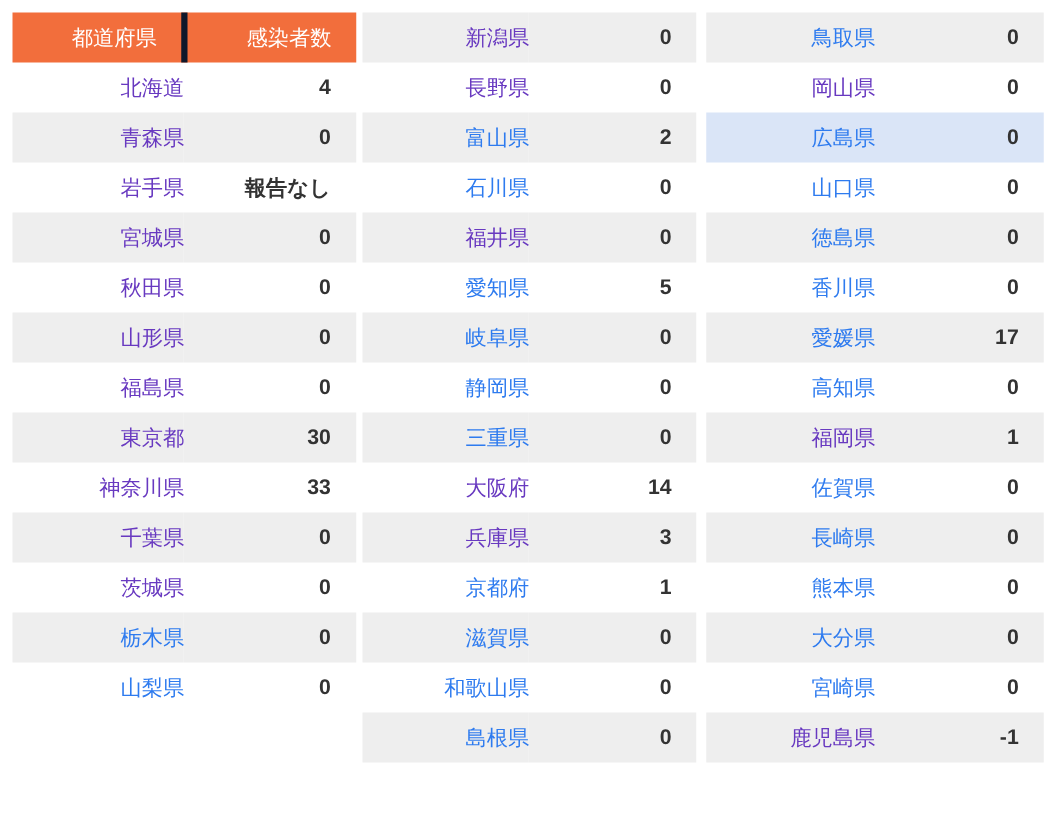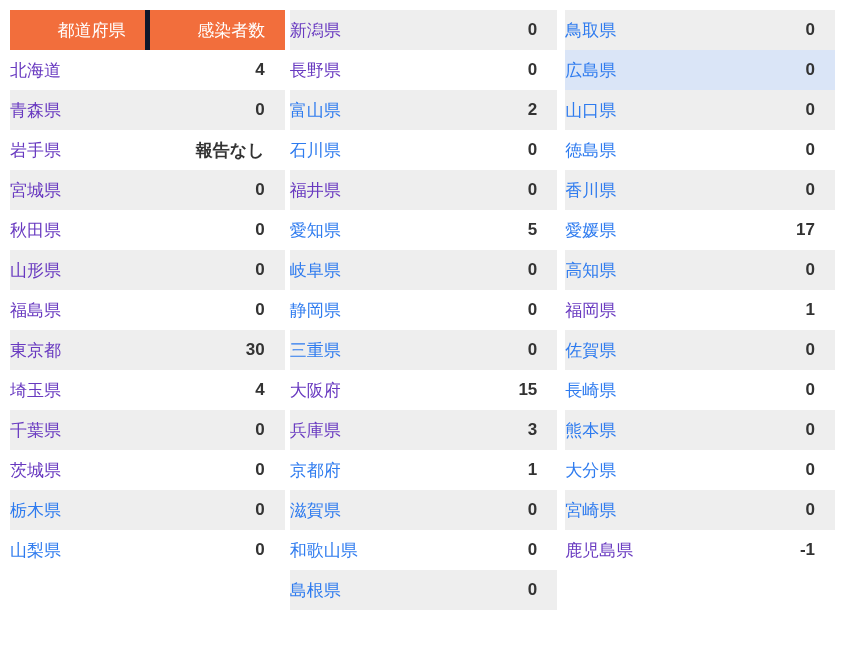--- a/index.html
+++ b/index.html
@@ -30,21 +30,21 @@
   }
   th {
     background: var(--header-bg);
     color: var(--header-text);
     font-weight: normal;
     padding-left: 28px;
   }
   .th-count { border-left: 5px solid #0f172a; }
   tbody tr:nth-child(odd) td { background: var(--row-alt-bg); }
   tbody tr.highlight td { background: var(--highlight-row-bg); }
-  td.pref { text-align: left; }
+  td.pref { text-align: right; }
   td.pref a {
     text-decoration: none;
     cursor: pointer;
   }
   a.new { color: var(--link-new); }
   a.visited { color: var(--link-visited); }
   td.count {
     text-align: right;
     padding-right: 20px;
     font-weight: bold;
@@ -92,22 +92,22 @@
         </tr>
         <tr>
           <td class="pref"><a class="visited">福島県</a></td>
           <td class="count">0</td>
         </tr>
         <tr>
           <td class="pref"><a class="visited">東京都</a></td>
           <td class="count">30</td>
         </tr>
         <tr>
-          <td class="pref"><a class="visited">埼玉県</a></td>
-          <td class="count">4</td>
+          <td class="pref"><a class="visited">神奈川県</a></td>
+          <td class="count">33</td>
         </tr>
         <tr>
           <td class="pref"><a class="visited">千葉県</a></td>
           <td class="count">0</td>
         </tr>
         <tr>
           <td class="pref"><a class="visited">茨城県</a></td>
           <td class="count">0</td>
         </tr>
         <tr>
@@ -158,21 +158,21 @@
         <tr>
           <td class="pref"><a class="new">静岡県</a></td>
           <td class="count">0</td>
         </tr>
         <tr>
           <td class="pref"><a class="new">三重県</a></td>
           <td class="count">0</td>
         </tr>
         <tr>
           <td class="pref"><a class="visited">大阪府</a></td>
-          <td class="count">15</td>
+          <td class="count">14</td>
         </tr>
         <tr>
           <td class="pref"><a class="visited">兵庫県</a></td>
           <td class="count">3</td>
         </tr>
         <tr>
           <td class="pref"><a class="new">京都府</a></td>
           <td class="count">1</td>
         </tr>
         <tr>
@@ -193,20 +193,24 @@
   <table class="t3">
     <colgroup>
         <col style="width:50%">
         <col style="width:50%">
       </colgroup>
     <tbody>
         <tr>
           <td class="pref"><a class="new">鳥取県</a></td>
           <td class="count">0</td>
         </tr>
+        <tr>
+          <td class="pref"><a class="visited">岡山県</a></td>
+          <td class="count">0</td>
+        </tr>
         <tr class="highlight">
           <td class="pref"><a class="new">広島県</a></td>
           <td class="count">0</td>
         </tr>
         <tr>
           <td class="pref"><a class="new">山口県</a></td>
           <td class="count">0</td>
         </tr>
         <tr>
           <td class="pref"><a class="new">徳島県</a></td>

